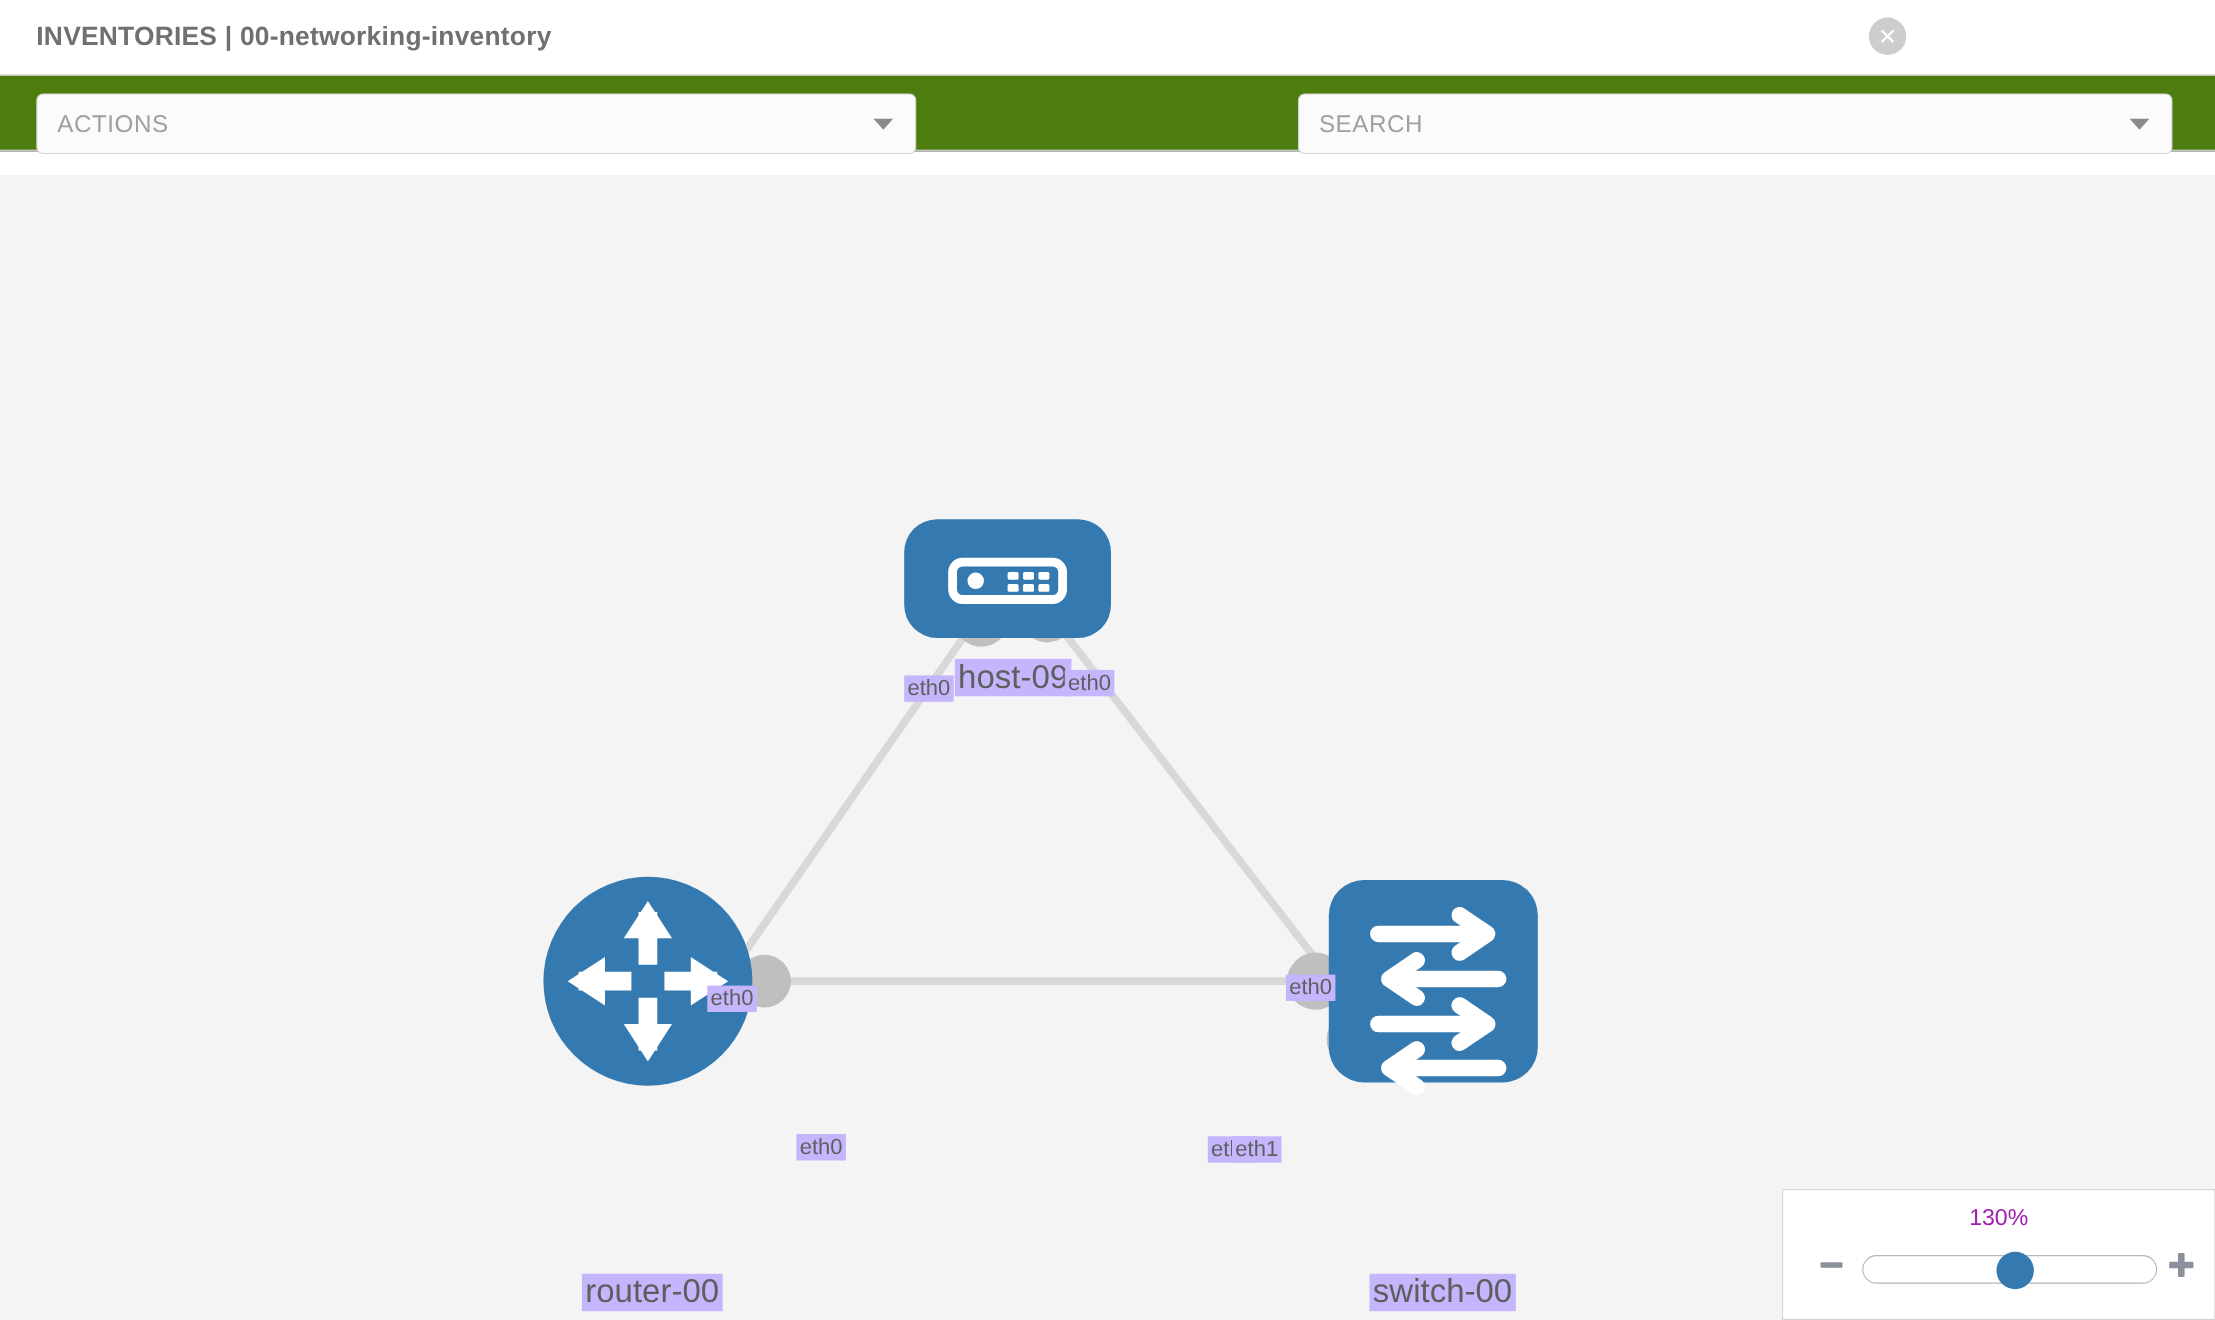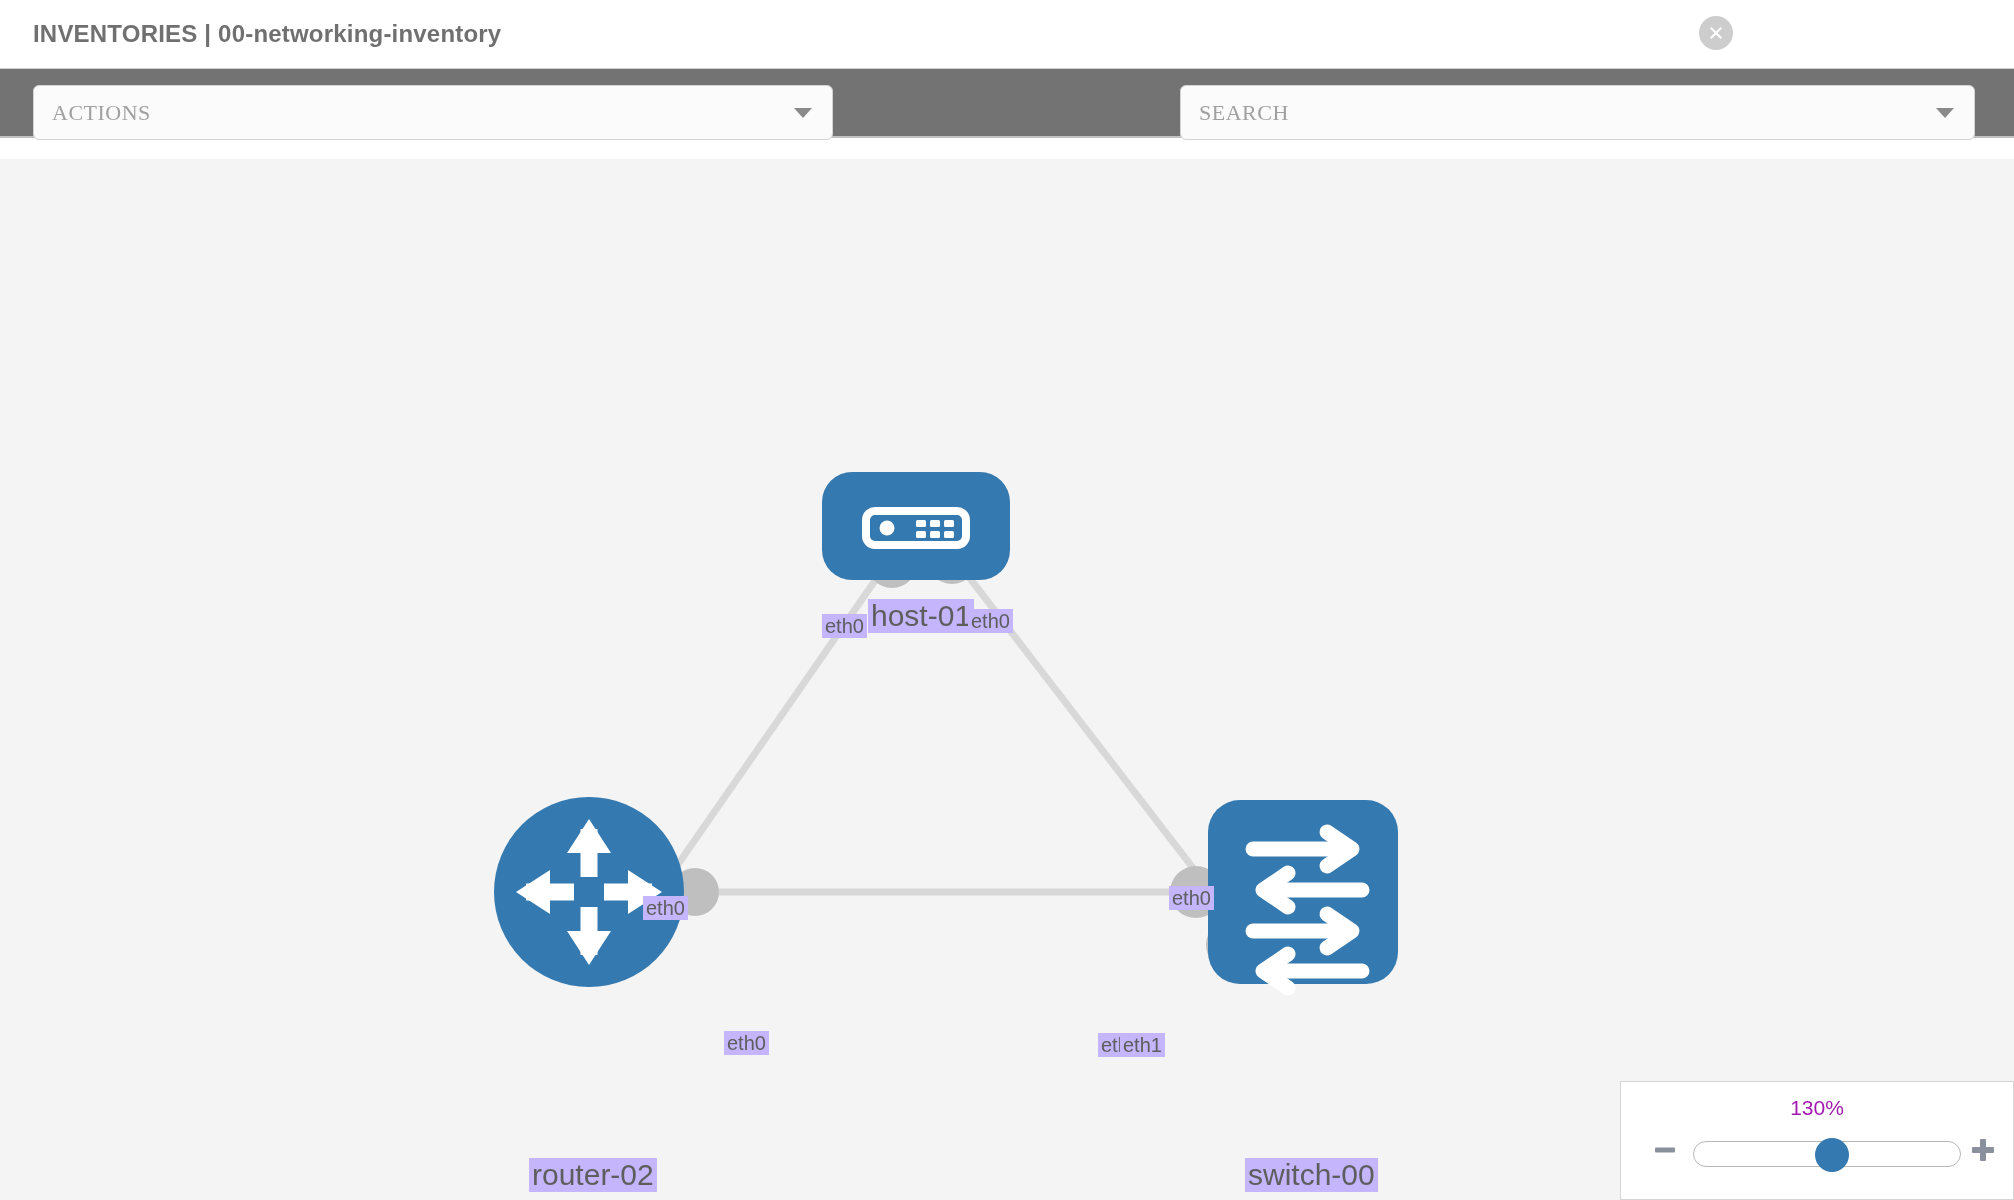--- a/index.html
+++ b/index.html
@@ -32,24 +32,23 @@
     background: #cdcdcd;
     display: flex; align-items: center; justify-content: center;
     cursor: pointer;
   }
   .close-btn svg { display: block; }
 
   
   .toolbar {
     position: absolute; top: 68px; left: 0;
     width: 2014px; height: 70px;
-    background: #737373;
+    background: #4d7c0f;
     border-top: 1px solid #d0d0d0;
     border-bottom: 2px solid #c2c2c2;
-    font-family: Liberation Serif, serif;
   }
   .actions-select {
     position: absolute; left: 33px; top: 16px;
     width: 800px; height: 55px;
     background: #fbfbfb;
     border: 1px solid #d3d3d3;
     border-radius: 6px;
     display: flex; align-items: center;
     cursor: pointer;
   }
@@ -256,22 +255,22 @@
         <g stroke="#ffffff" stroke-width="15" stroke-linecap="round" stroke-linejoin="round" fill="none">
           <polyline points="1327,673 1352,690 1327,707"></polyline>
           <polyline points="1288,714 1263,731 1288,748"></polyline>
           <polyline points="1327,755 1352,772 1327,789"></polyline>
           <polyline points="1288,795 1263,812 1288,829"></polyline>
         </g>
       </g>
     </svg>
 
     <div>
-      <div class="nlabel node" style="left:868px; top:440px;">host-01</div>
-      <div class="nlabel node" style="left:529px; top:999px;">router-02</div>
+      <div class="nlabel node" style="left:868px; top:440px;">host-09</div>
+      <div class="nlabel node" style="left:529px; top:999px;">router-00</div>
       <div class="nlabel node" style="left:1245px; top:999px;text-align:right;">switch-00</div>
 
       <div class="nlabel iface" style="left:822px; top:455px;">eth0</div>
       <div class="nlabel iface" style="left:968px; top:450px;">eth0</div>
       <div class="nlabel iface" style="left:643px; top:737px;">eth0</div>
       <div class="nlabel iface" style="left:1169px; top:727px;">eth0</div>
       <div class="nlabel iface" style="left:724px; top:872px;">eth0</div>
       <div class="nlabel iface" style="left:1098px; top:874px;">eth0</div>
       <div class="nlabel iface" style="left:1120px; top:874px;">eth1</div>
     </div>

